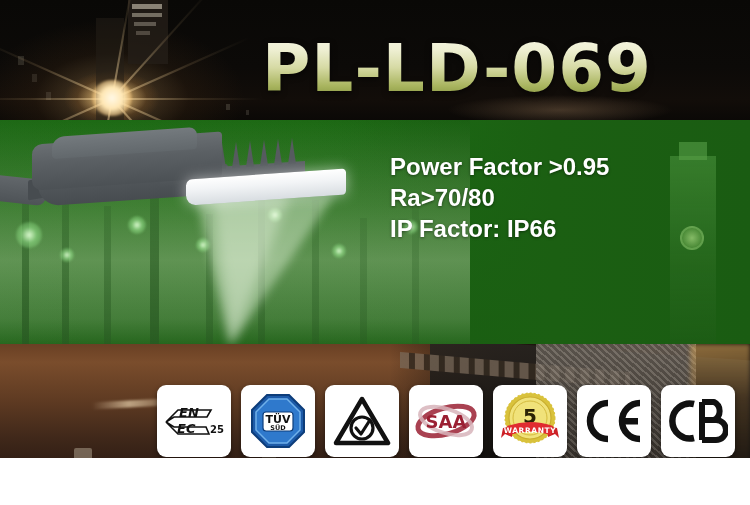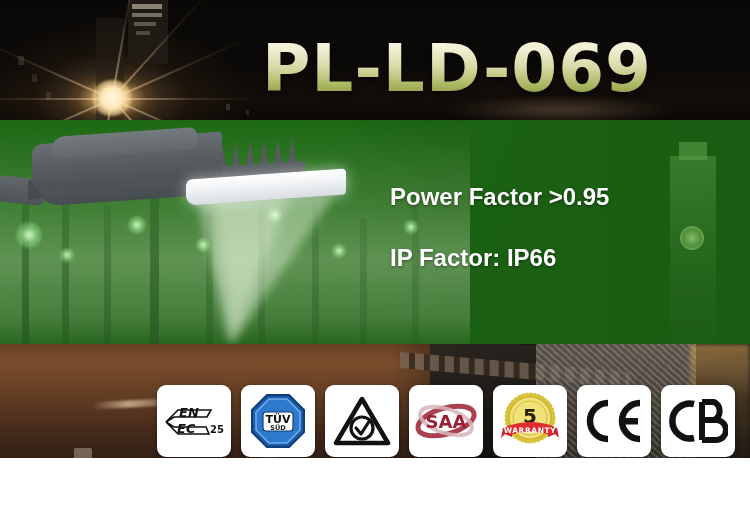--- a/index.html
+++ b/index.html
@@ -169,21 +169,21 @@
 
   
   .specs {
     position:absolute; left:390px; top:151px;
     color:#ffffff;
     font-size:24px; font-weight:bold;
     line-height:31px;
     white-space:nowrap;
     text-shadow:0 1px 3px rgba(0,0,0,0.45);
   }
-  .specs div { height:31px;margin-top:30px; }
+  .specs div { height:31px; }
 
   
   .street {
     position:absolute; left:0; top:344px; width:750px; height:130px;
     background:
       linear-gradient(90deg, rgba(92,58,34,0.0) 0%, rgba(70,44,26,0.0) 52%, rgba(12,10,9,0.72) 66%, rgba(10,9,8,0.88) 76%, rgba(20,18,16,0.70) 86%, rgba(10,9,8,0.85) 100%),
       linear-gradient(180deg,#6a4024 0%, #7a4d2c 14%, #5e3a22 44%, #40281a 72%, #2a1a12 100%);
     overflow:hidden;
   }
   .curb {
@@ -311,20 +311,21 @@
     </div>
     <div class="lum-body"></div>
     <div class="lum-top"></div>
     <div class="lens"></div>
   </div>
 
   <div class="headline">PL-LD-069</div>
 
   <div class="specs">
     <div>Power Factor  &gt;0.95</div>
+    <div>Ra&gt;70/80</div>
     <div>IP Factor:  IP66</div>
   </div>
 
   <div class="street">
     <div class="curb"></div>
     <div class="kerb-stones"></div>
     <div class="gravel"></div>
     <div class="wet-reflect"></div>
     <div class="road-streak"></div>
     <div class="stone" style="left:74px;top:104px;width:18px;height:12px;"></div>

